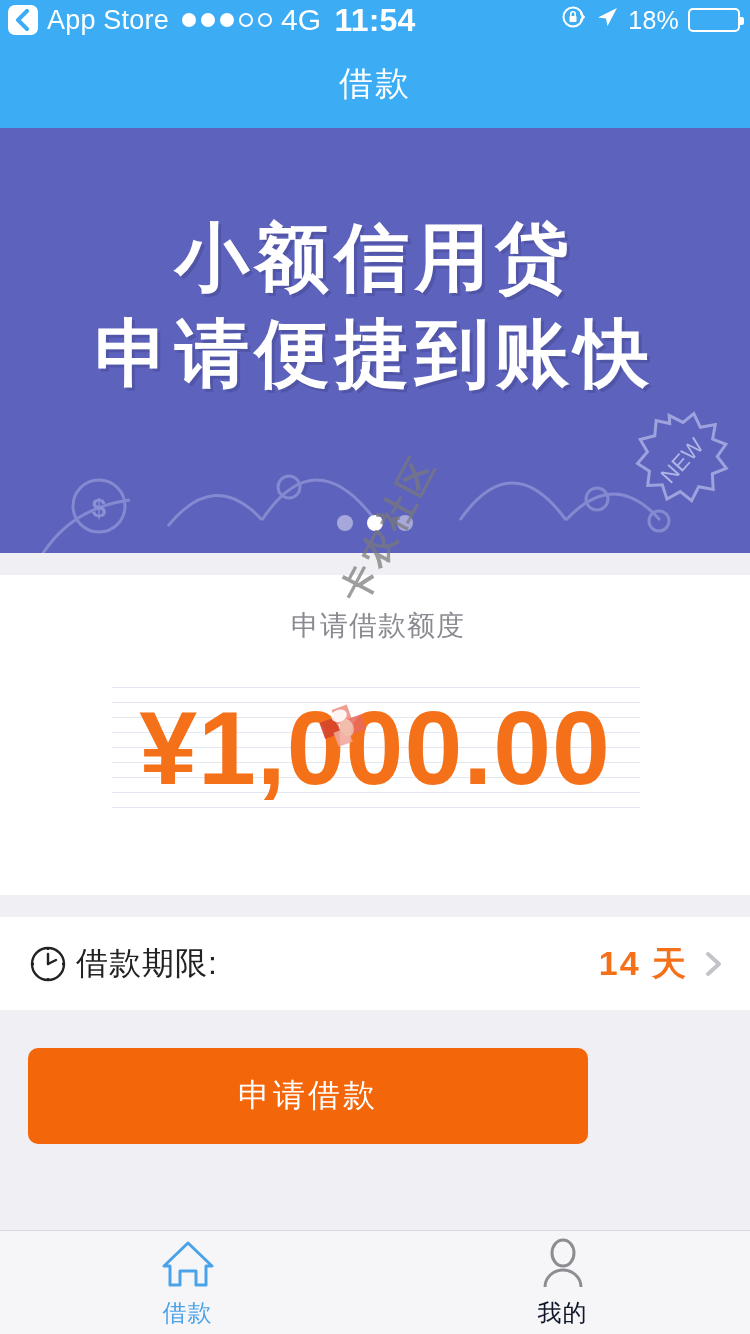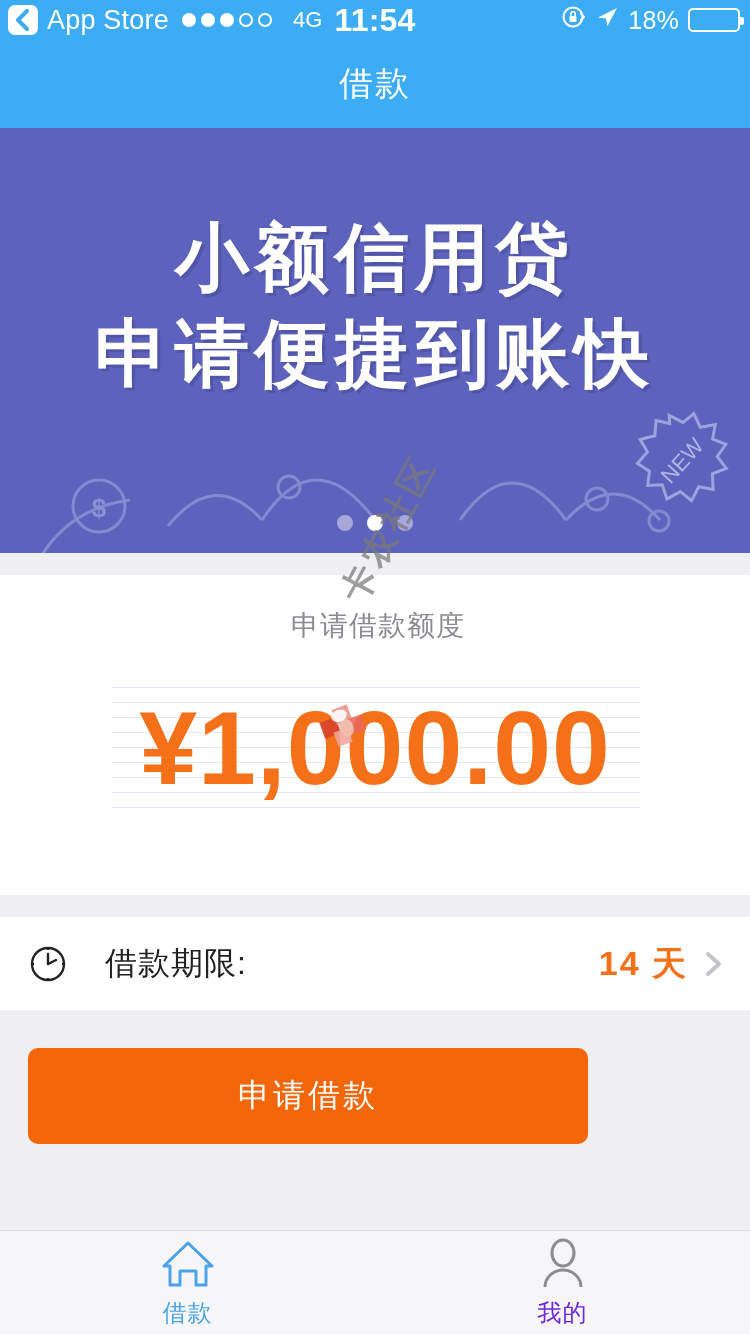--- a/index.html
+++ b/index.html
@@ -20,21 +20,21 @@
   #sb-left{display:flex;align-items:center;gap:9px;padding-left:8px;}
   .back-chip{
     width:30px;height:30px;background:#ffffff;border-radius:7px;
     display:flex;align-items:center;justify-content:center;flex:none;
   }
   .back-chip svg{display:block;}
   #carrier-name{font-size:27px;line-height:30px;}
   #signal-dots{display:flex;align-items:center;gap:5px;margin-left:4px;}
   .sdot{width:14px;height:14px;border-radius:50%;border:2px solid #ffffff;}
   .sdot.filled{background:#ffffff;}
-  #net-type{font-size:22px;margin-left:12px;}
+  #net-type{font-size:30px;}
   #sb-time{
     position:absolute;left:0;right:0;text-align:center;
     font-size:32px;font-weight:bold;pointer-events:none;
   }
   #sb-right{
     margin-left:auto;display:flex;align-items:center;gap:9px;padding-right:10px;
     position:relative;z-index:2;
   }
   #battery-pct{font-size:25px;}
   .battery{
@@ -103,21 +103,21 @@
     position:absolute;left:318px;top:698px;width:56px;height:56px;
     z-index:6;pointer-events:none;opacity:.92;
   }
 
   
   #term-row{
     width:750px;height:93px;background:#ffffff;
     display:flex;align-items:center;padding:0 24px 0 28px;
   }
   #clock-icon{flex:none;display:block;}
-  #term-label{font-size:32px;color:#222222;margin-left:37px;letter-spacing:1px;}
+  #term-label{font-size:32px;color:#222222;margin-left:8px;letter-spacing:1px;}
   #term-right{margin-left:auto;display:flex;align-items:center;gap:14px;}
   #term-value{font-size:34px;font-weight:bold;color:#f4711a;letter-spacing:2px;}
   #term-chevron{display:block;}
 
   
   #apply-wrap{width:616px;background:#f0f0f4;padding:38px 28px 0 28px;}
   #apply-button{
     width:100%;height:96px;background:#f4660a;border:none;border-radius:10px;
     color:#ffffff;font-size:32px;letter-spacing:3px;
     font-family:"Liberation Sans","DejaVu Sans",sans-serif;cursor:pointer;
@@ -127,21 +127,21 @@
   #tab-bar{
     position:absolute;left:0;bottom:0;width:750px;height:104px;
     background:#f6f6f8;border-top:1px solid #d8d8dc;display:flex;
   }
   .tab-item{
     flex:1;display:flex;flex-direction:column;align-items:center;
     justify-content:center;gap:6px;cursor:pointer;
   }
   .tab-label{font-size:24px;letter-spacing:1px;}
   .tab-item.active .tab-label{color:#4aa3e8;}
-  .tab-item.inactive .tab-label{color:#6d28d9;text-align:right;}
+  .tab-item.inactive .tab-label{color:#0f172a;text-align:right;}
 </style>
 </head>
 <body>
 
 <div id="status-bar" style="background: rgb(60, 173, 245);">
   <div id="sb-left">
     <span class="back-chip">
       <svg width="18" height="22" viewBox="0 0 18 22" aria-hidden="true">
         <path d="M13 2 L4 11 L13 20" fill="none" stroke="#3cadf5" stroke-width="4" stroke-linecap="round" stroke-linejoin="round"></path>
       </svg>

